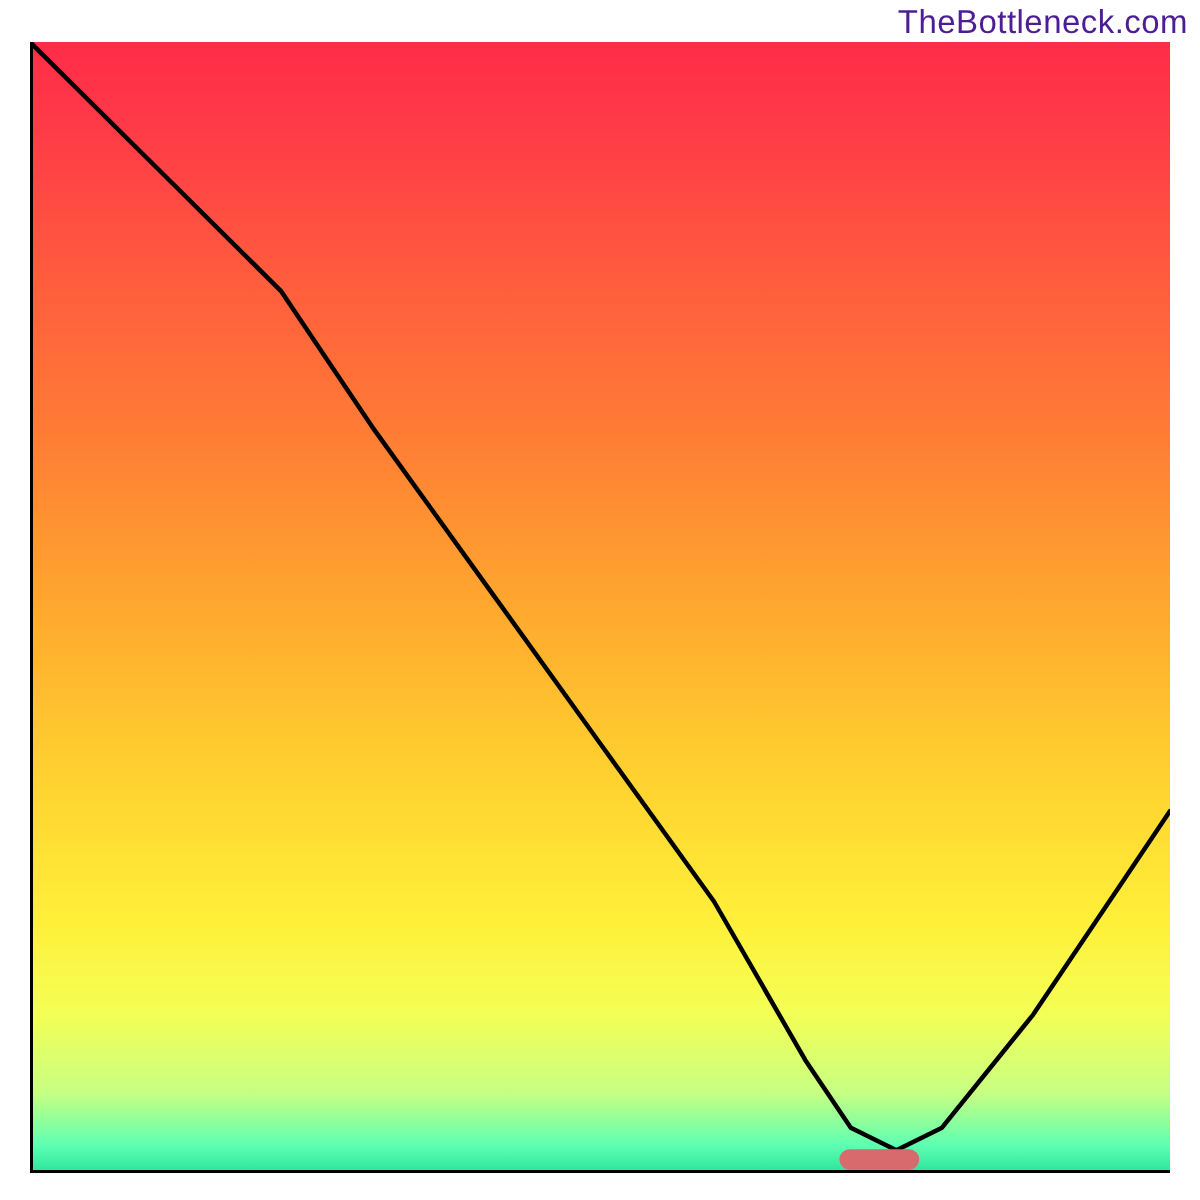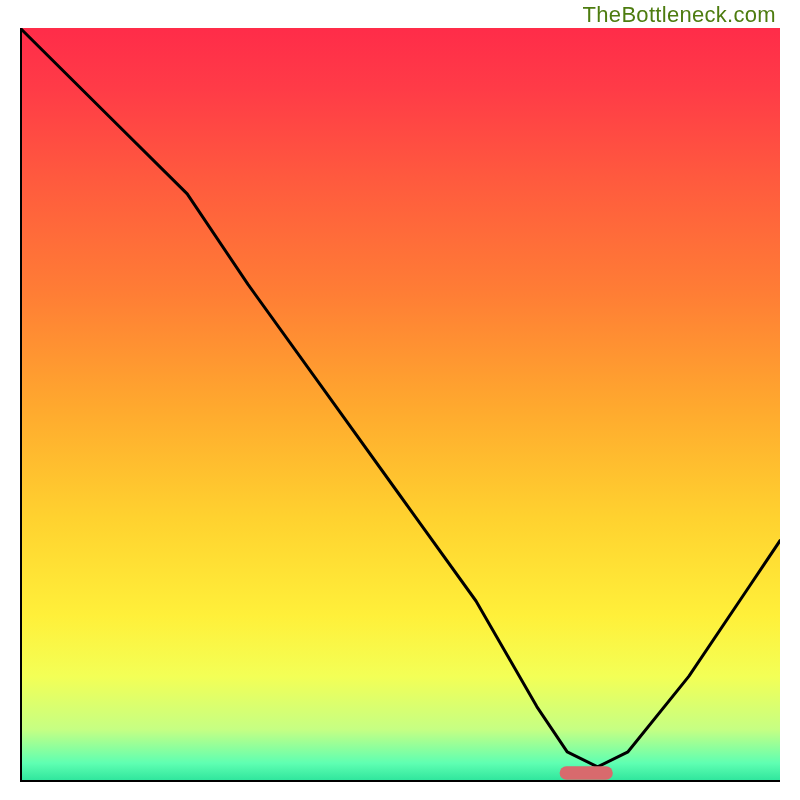--- a/index.html
+++ b/index.html
@@ -12,22 +12,22 @@
     font-family: Arial, Helvetica, sans-serif;
   }
   .container {
     position: relative;
     width: 800px;
     height: 800px;
   }
   .watermark {
     position: absolute;
     top: 2px;
-    right: 24px;
-    color: #4d7c0f;
+    right: 8px;
+    color: #4c1d95;
     font-size: 22px;
     font-weight: 500;
     letter-spacing: 0.3px;
     user-select: none;
   }
   .plot-wrap {
     position: absolute;
     left: 20px;
     top: 28px;
     width: 760px;

